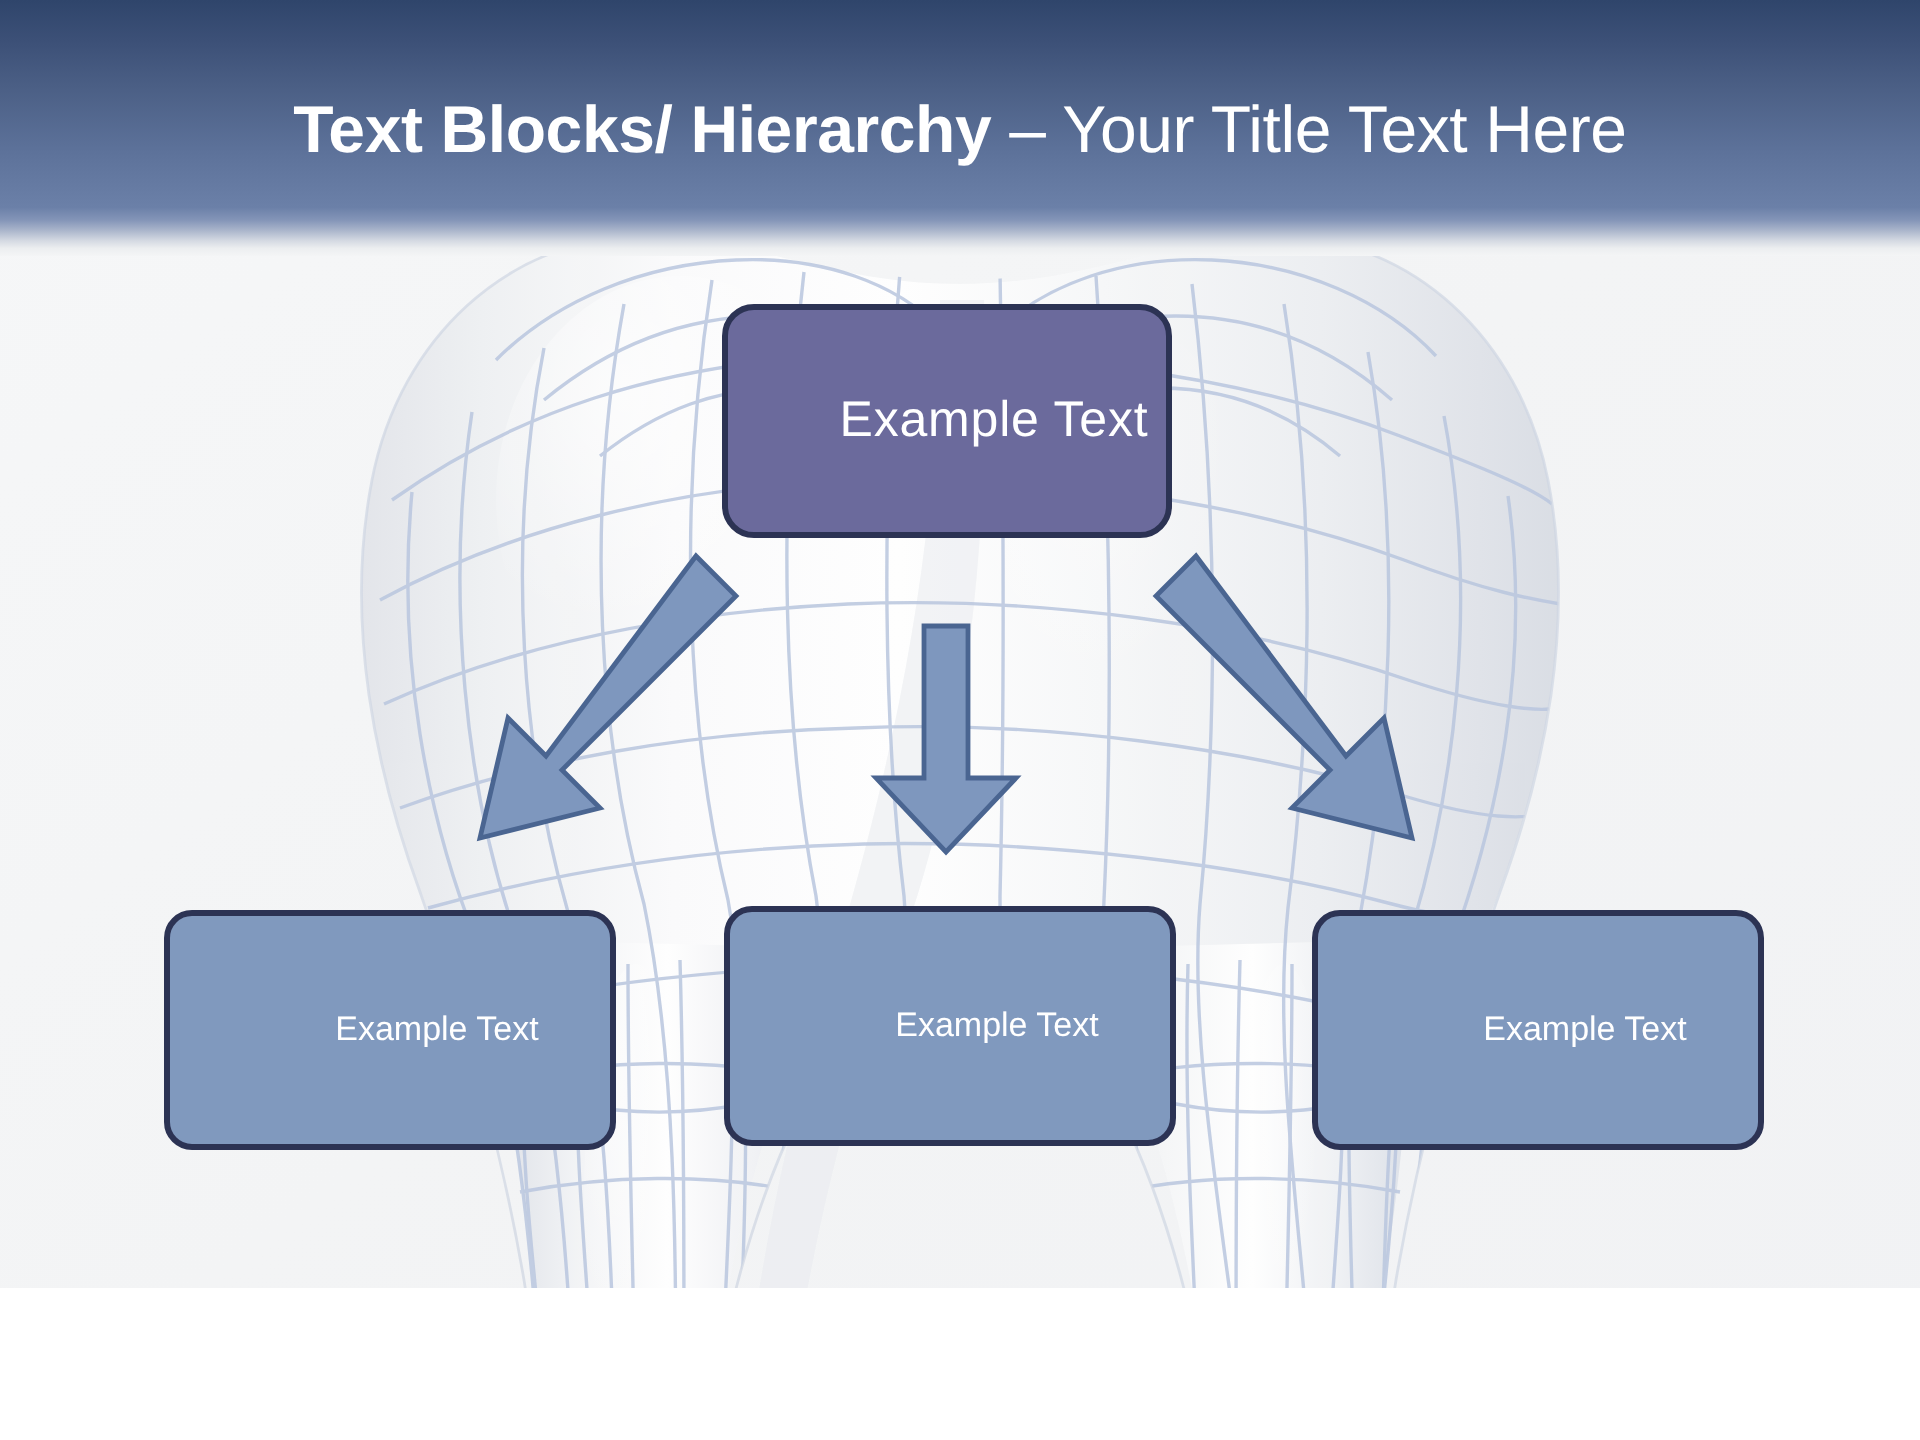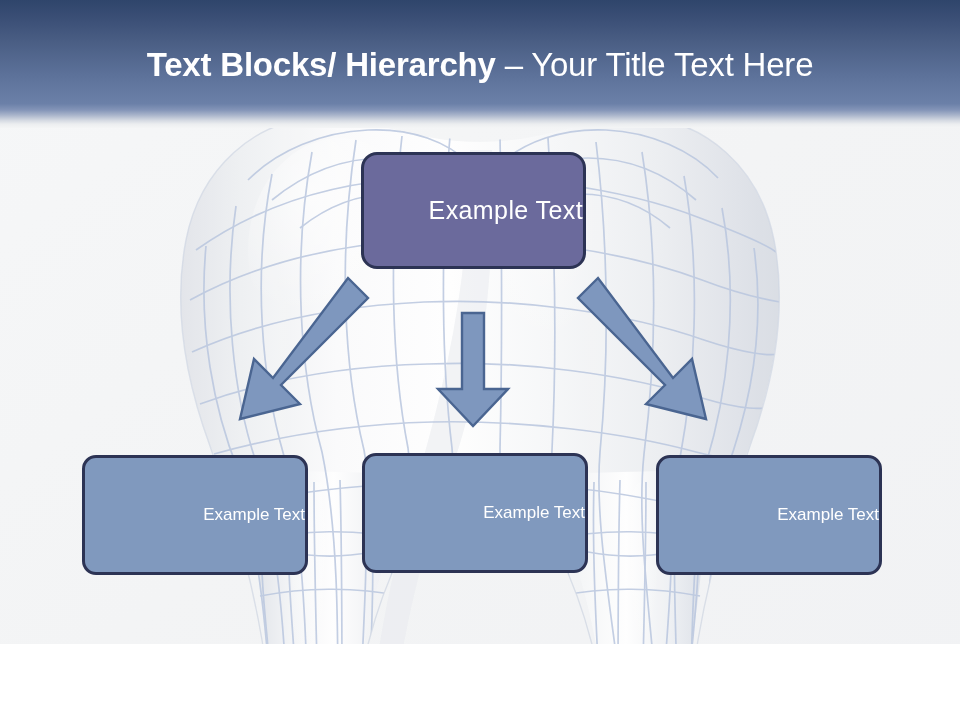--- a/index.html
+++ b/index.html
@@ -74,21 +74,21 @@
 
   
   .node {
     position: absolute;
     z-index: 10;
     box-sizing: border-box;
     border: 3px solid #2c3354;
     border-radius: 14px;
     display: flex;
     align-items: center;
-    justify-content: flex-end;
+    justify-content: center;
     color: #ffffff;
     text-align: center;
     padding-left: 47px;
   }
   .node-top {
     left: 361px;
     top: 152px;
     width: 225px;
     height: 117px;
     background: #6b6a9c;

